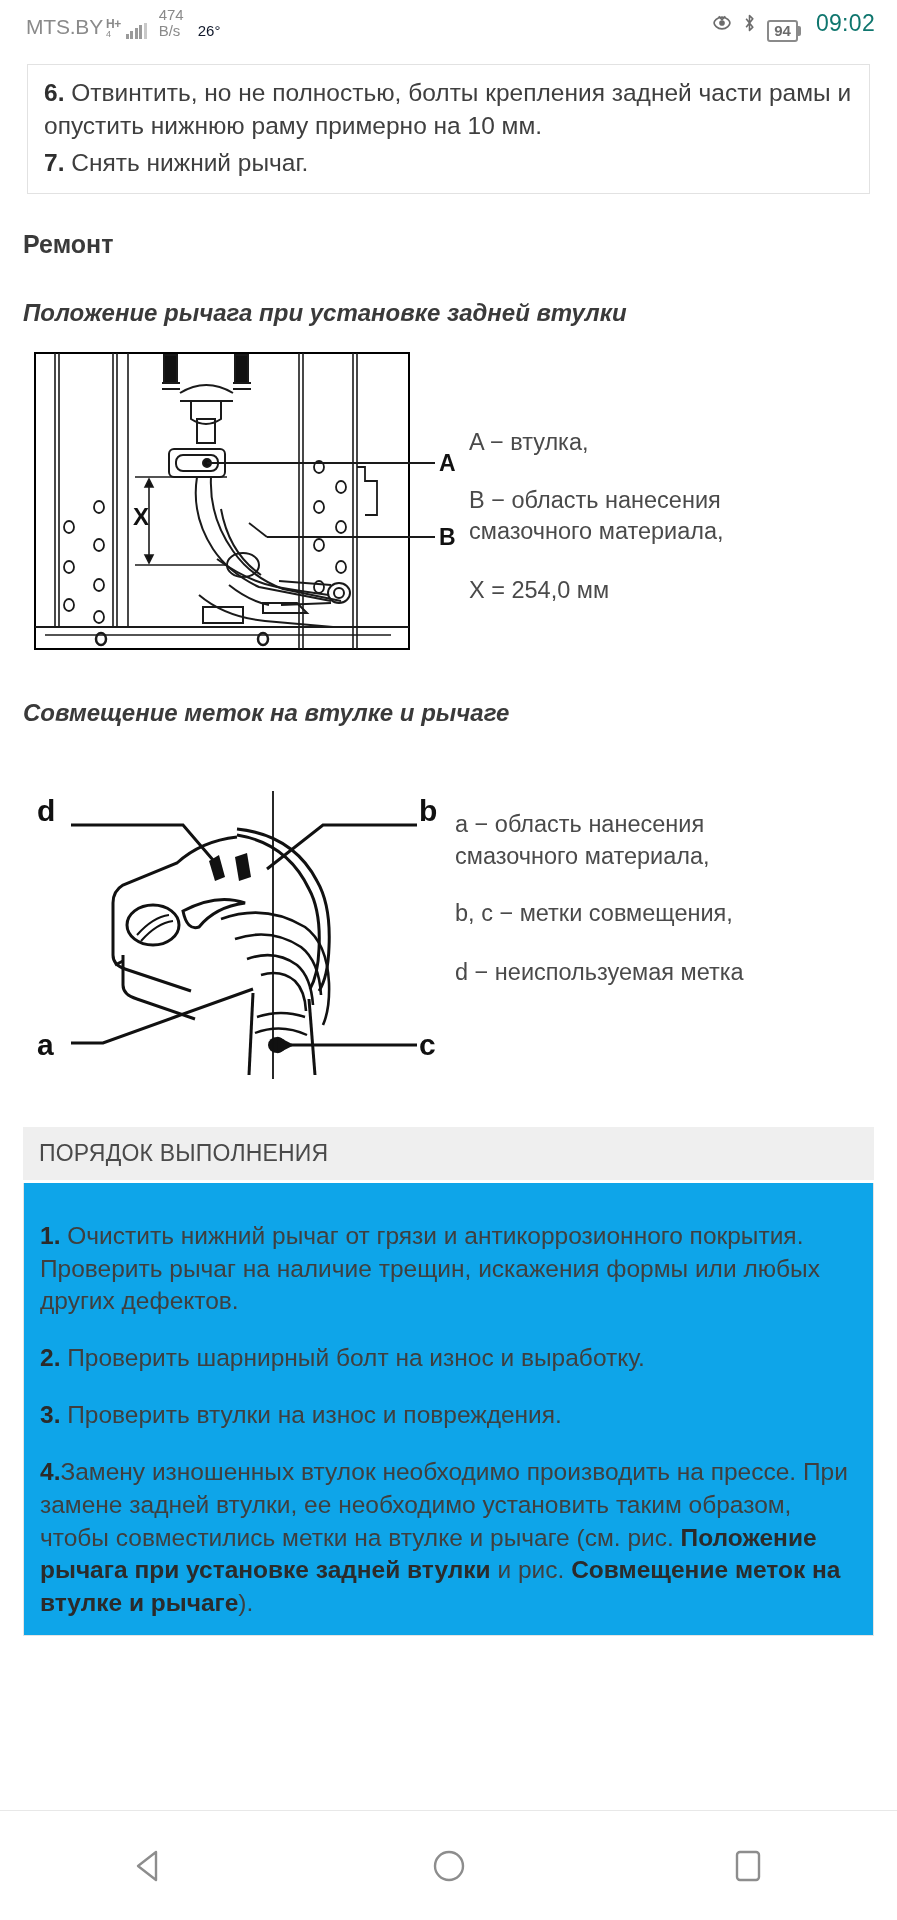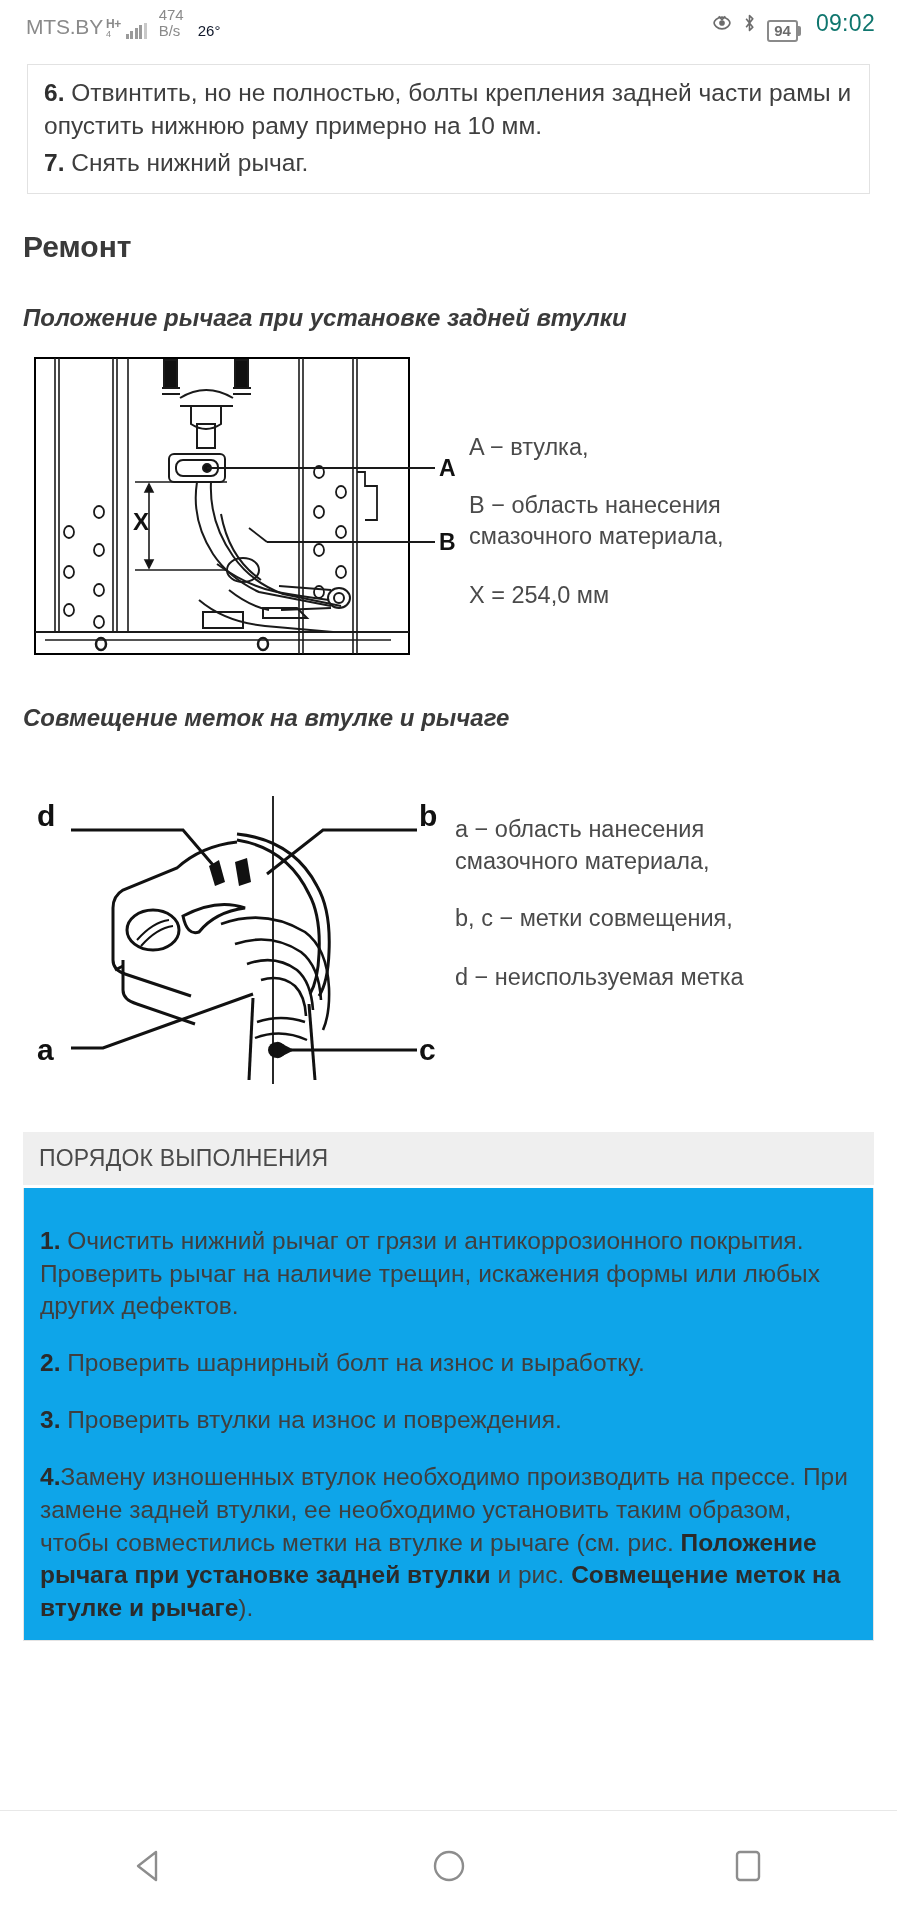--- a/index.html
+++ b/index.html
@@ -63,21 +63,21 @@
   .note-line {
     font-size: 24.5px;
     line-height: 1.34;
     color: #3f3f3f;
     margin: 0 0 4px 0;
   }
   .note-line:last-child { margin-bottom: 0; }
   .num { font-weight: 700; color:#2e2e2e; }
 
   .h-section {
-    font-size: 30px; font-weight: 700; color:#3a3a3a;
+    font-size: 25px; font-weight: 700; color:#3a3a3a;
     margin: 36px 0 8px 14px;
   }
   .h-fig {
     font-size: 24px; font-weight: 700; font-style: italic; color:#3a3a3a;
     margin: 40px 0 0 14px;
   }
 
   .fig-wrap { position:relative; margin-top: 22px; }
   .fig1 { display:flex; align-items:flex-start; }
   .fig1 .art { width: 430px; height: 310px; margin-left: 22px; flex:0 0 auto; }

